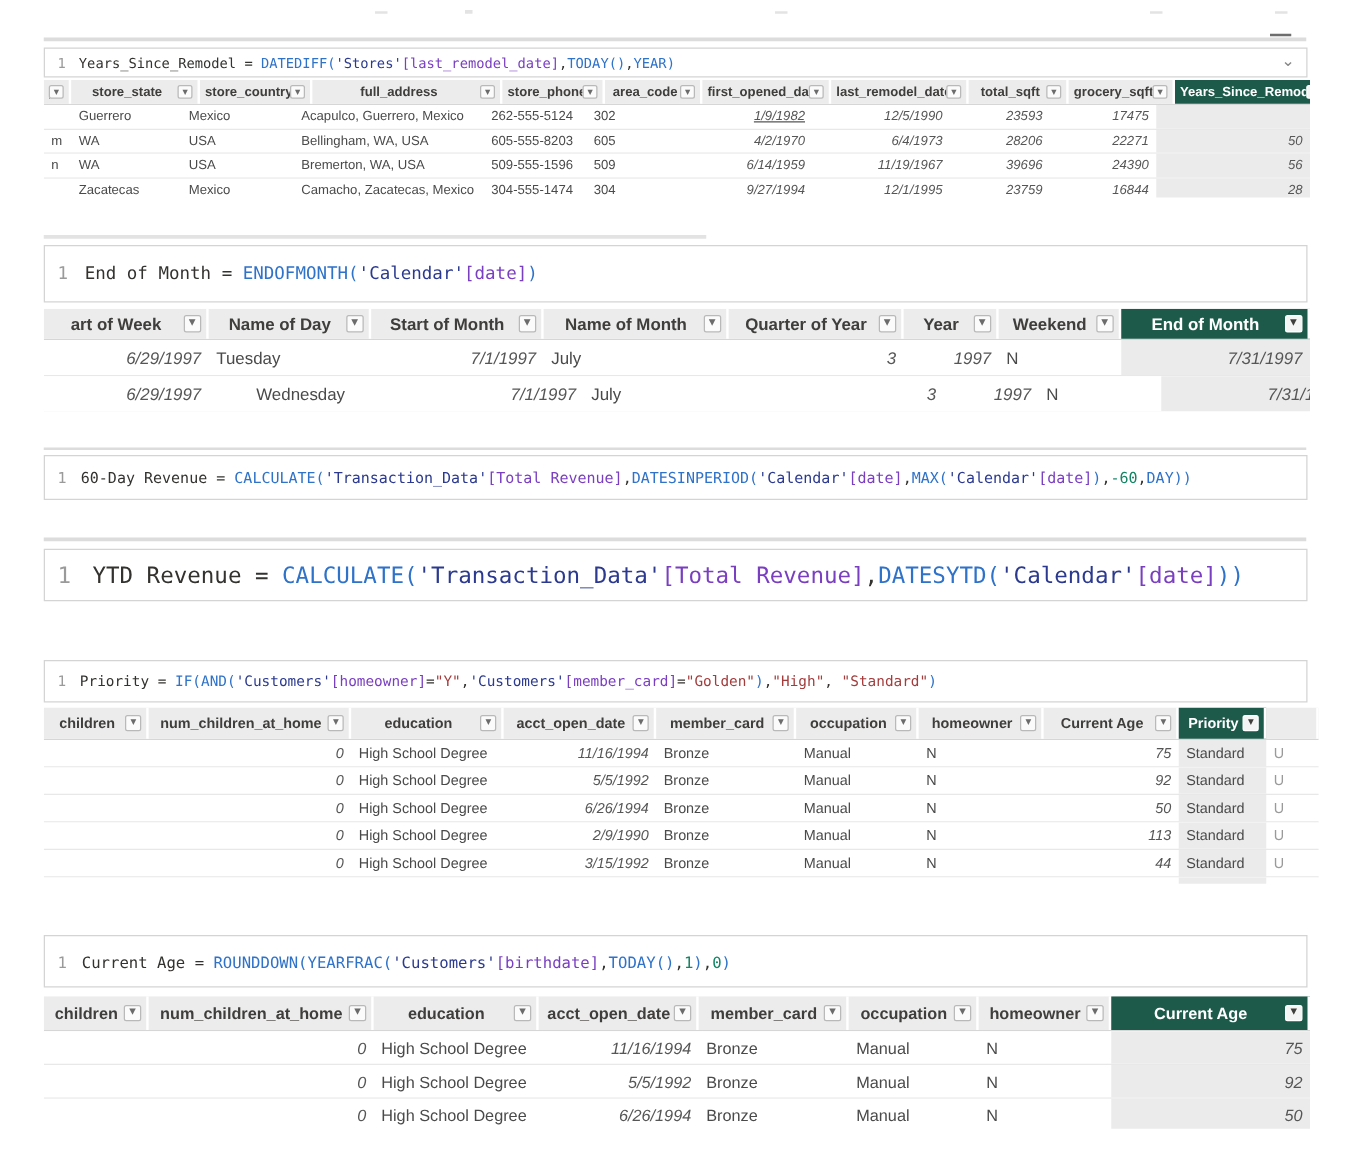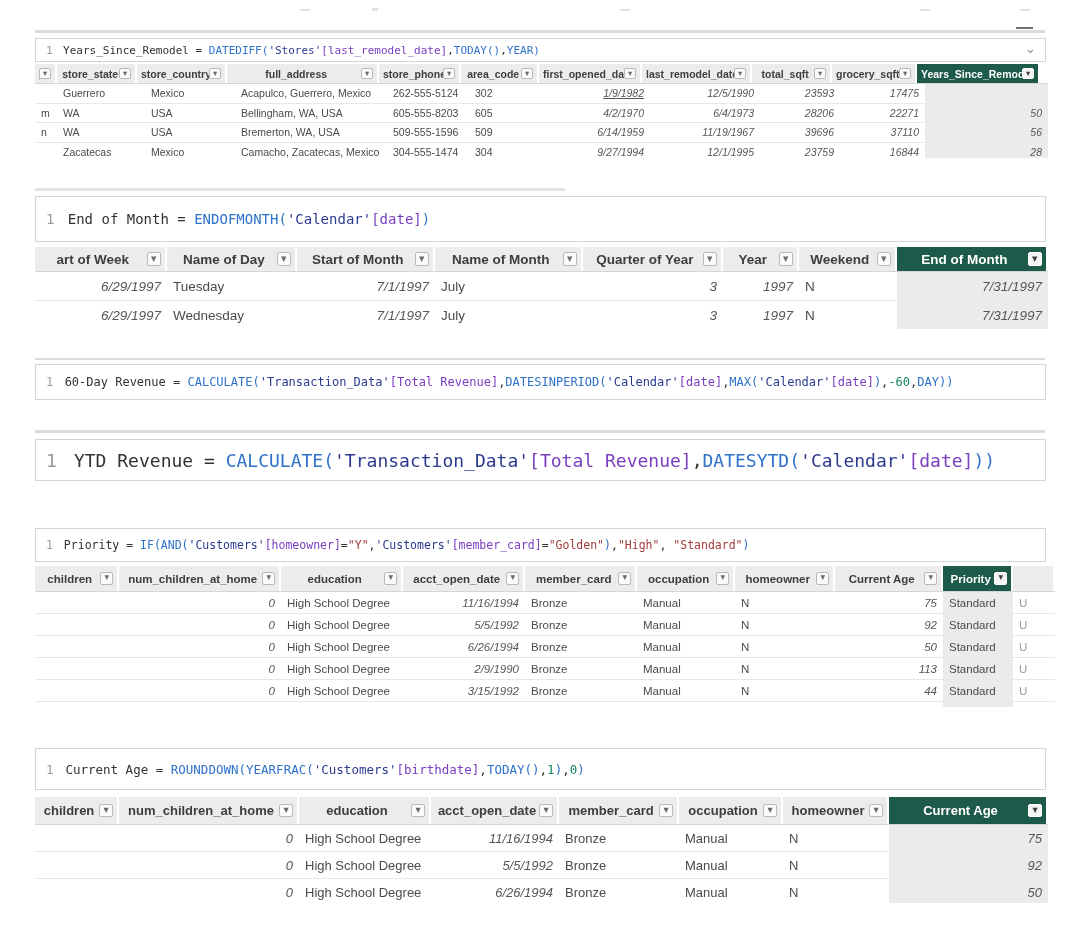--- a/index.html
+++ b/index.html
@@ -53,21 +53,21 @@
 
   <div class="fbar" style="left:35px;top:38px;width:1011px;height:24px;font-size:11px;">
     <span class="chev">⌄</span>
   <span class="tk-ln">1</span><span class="tk-p">Years_Since_Remodel = </span><span class="tk-f">DATEDIFF(</span><span class="tk-tb">'Stores'</span><span class="tk-c">[last_remodel_date]</span><span class="tk-p">,</span><span class="tk-f">TODAY()</span><span class="tk-p">,</span><span class="tk-f">YEAR)</span></div>
   <div class="tbl" style="left:35px;top:64px;width:1013px;height:94px;font-size:10.5px;">
       <div class="trow thead" style="height: 19px;">
         <div class="tcell hcell" style="width: 22px;">
           <span class="hlab">y</span>
           <span class="dd">▾</span>
         </div>
-        <div class="tcell hcell" style="width: 80px;">
+        <div class="tcell hcell" style="width: 103px;">
           <span class="hlab">store_state</span>
           <span class="dd">▾</span>
         </div>
         <div class="tcell hcell" style="width: 90px;">
           <span class="hlab">store_country</span>
           <span class="dd">▾</span>
         </div>
         <div class="tcell hcell" style="width: 152px;">
           <span class="hlab">full_address</span>
           <span class="dd">▾</span>
@@ -130,21 +130,21 @@
       <div class="trow tbody-row" style="height: 18.5px;">
         <div class="tcell bcell align-l" style="width: 22px;">n</div>
         <div class="tcell bcell align-l" style="width: 88px;">WA</div>
         <div class="tcell bcell align-l" style="width: 90px;">USA</div>
         <div class="tcell bcell align-l" style="width: 152px;">Bremerton, WA, USA</div>
         <div class="tcell bcell align-l" style="width: 82px;">509-555-1596</div>
         <div class="tcell bcell align-l" style="width: 78px;">509</div>
         <div class="tcell bcell align-r" style="width: 103px;">6/14/1959</div>
         <div class="tcell bcell align-r" style="width: 110px;">11/19/1967</div>
         <div class="tcell bcell align-r" style="width: 80px;">39696</div>
-        <div class="tcell bcell align-r" style="width: 85px;">37110</div>
+        <div class="tcell bcell align-r" style="width: 85px;">24390</div>
         <div class="tcell bcell align-r hl-c" style="width: 123px;">56</div>
       </div>
       <div class="trow tbody-row" style="height: 18.5px;">
         <div class="tcell bcell align-l" style="width: 22px;"></div>
         <div class="tcell bcell align-l" style="width: 88px;">Zacatecas</div>
         <div class="tcell bcell align-l" style="width: 90px;">Mexico</div>
         <div class="tcell bcell align-l" style="width: 152px;">Camacho, Zacatecas, Mexico</div>
         <div class="tcell bcell align-l" style="width: 82px;">304-555-1474</div>
         <div class="tcell bcell align-l" style="width: 78px;">304</div>
         <div class="tcell bcell align-r" style="width: 103px;">9/27/1994</div>
@@ -197,21 +197,21 @@
         <div class="tcell bcell align-l" style="width: 130px;">Tuesday</div>
         <div class="tcell bcell align-r" style="width: 138px;">7/1/1997</div>
         <div class="tcell bcell align-l" style="width: 148px;">July</div>
         <div class="tcell bcell align-r" style="width: 140px;">3</div>
         <div class="tcell bcell align-r" style="width: 76px;">1997</div>
         <div class="tcell bcell align-l" style="width: 98px;">N</div>
         <div class="tcell bcell align-r hl-c" style="width: 151px;">7/31/1997</div>
       </div>
       <div class="trow tbody-row" style="height: 28px;">
         <div class="tcell bcell align-r" style="width: 132px;">6/29/1997</div>
-        <div class="tcell bcell align-l" style="width: 130px;">Wednesday</div>
+        <div class="tcell bcell align-l" style="width: 130px; margin-left: 32px;">Wednesday</div>
         <div class="tcell bcell align-r" style="width: 138px;">7/1/1997</div>
         <div class="tcell bcell align-l" style="width: 148px;">July</div>
         <div class="tcell bcell align-r" style="width: 140px;">3</div>
         <div class="tcell bcell align-r" style="width: 76px;">1997</div>
         <div class="tcell bcell align-l" style="width: 98px;">N</div>
         <div class="tcell bcell align-r hl-c" style="width: 151px;">7/31/1997</div>
       </div>
     </div>
 
   <div class="artifact" style="left:35px;top:358px;width:1010px;height:2px;"></div>

